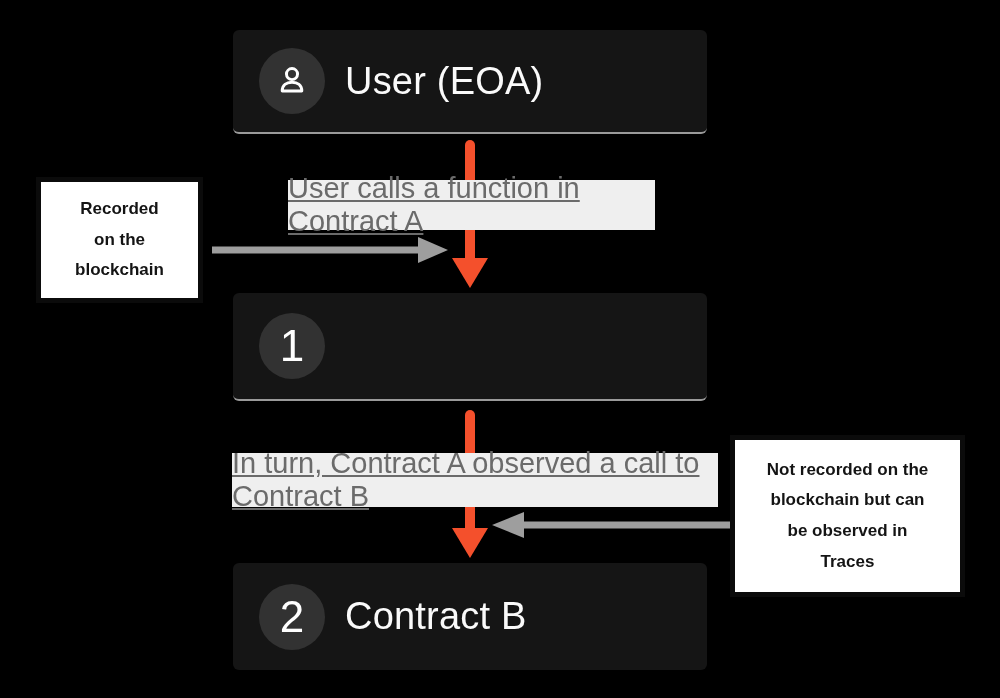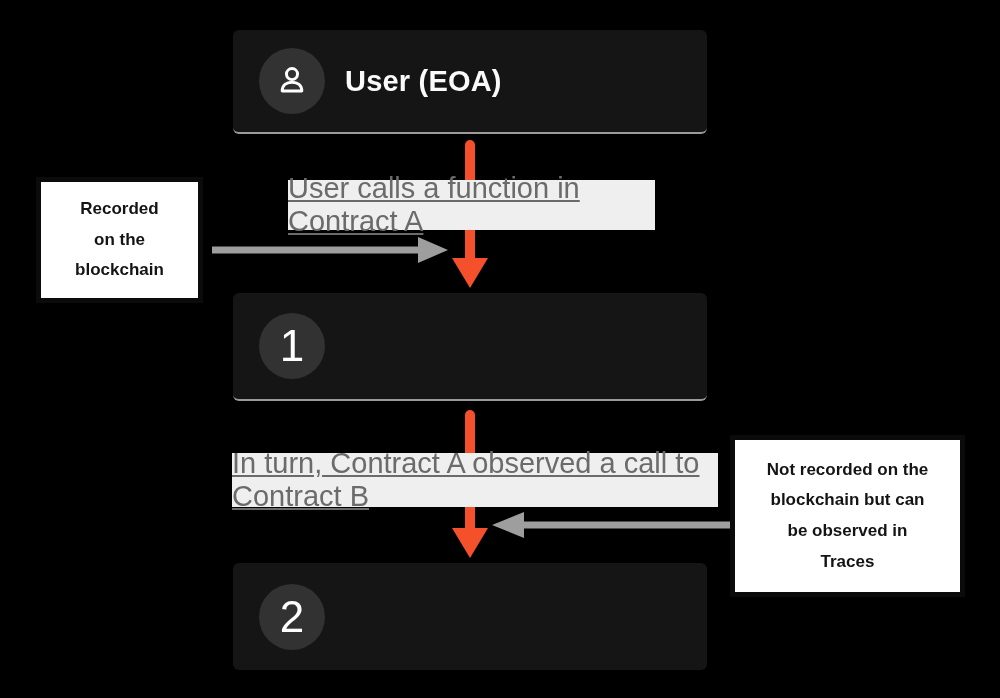--- a/index.html
+++ b/index.html
@@ -18,21 +18,21 @@
   .node.divided { border-bottom:2px solid #9a9a9a; }
   #node-user { top:30px; height:104px; }
   #node-contract-a { top:293px; height:108px; }
   #node-contract-b { top:563px; height:107px; }
 
   .badge {
     width:66px; height:66px; border-radius:50%; background:#323232;
     display:flex; align-items:center; justify-content:center;
     color:#ffffff; font-size:44px; font-weight:400; flex:0 0 auto;
   }
-  .node-title { color:#fafafa; font-size:29px; font-weight:700; letter-spacing:.2px; }
+  .node-title { color:#fafafa; font-size:38px; font-weight:400; letter-spacing:.2px; }
 
   
   .edge-label {
     position:absolute; background:#efefef; color:#6b6b6b; font-size:29px;
     display:flex; align-items:center; justify-content:center; z-index:3;text-decoration:underline;
   }
   #edge-label-1 { left:288px; top:180px; width:367px; height:50px; }
   #edge-label-2 { left:232px; top:453px; width:486px; height:54px; }
 
   
@@ -91,20 +91,21 @@
 
   <div class="edge-label" id="edge-label-2">In turn, Contract A observed a call to Contract B</div>
 
   <svg class="arrow-svg" id="gray-arrow-right" width="242" height="26" viewBox="0 0 242 26">
     <line x1="30" y1="13" x2="242" y2="13" stroke="#9e9e9e" stroke-width="7"></line>
     <polygon points="34,0 34,26 2,13" fill="#9e9e9e"></polygon>
   </svg>
 
   <div class="node" id="node-contract-b">
     <div class="badge">2</div>
+    <div class="node-title">Contract B</div>
   </div>
 
   <div class="note" id="note-not-recorded">Not recorded on the
 blockchain but can
 be observed in
 Traces</div>
 
   <div class="note" id="note-recorded">Recorded
 on the
 blockchain</div>

